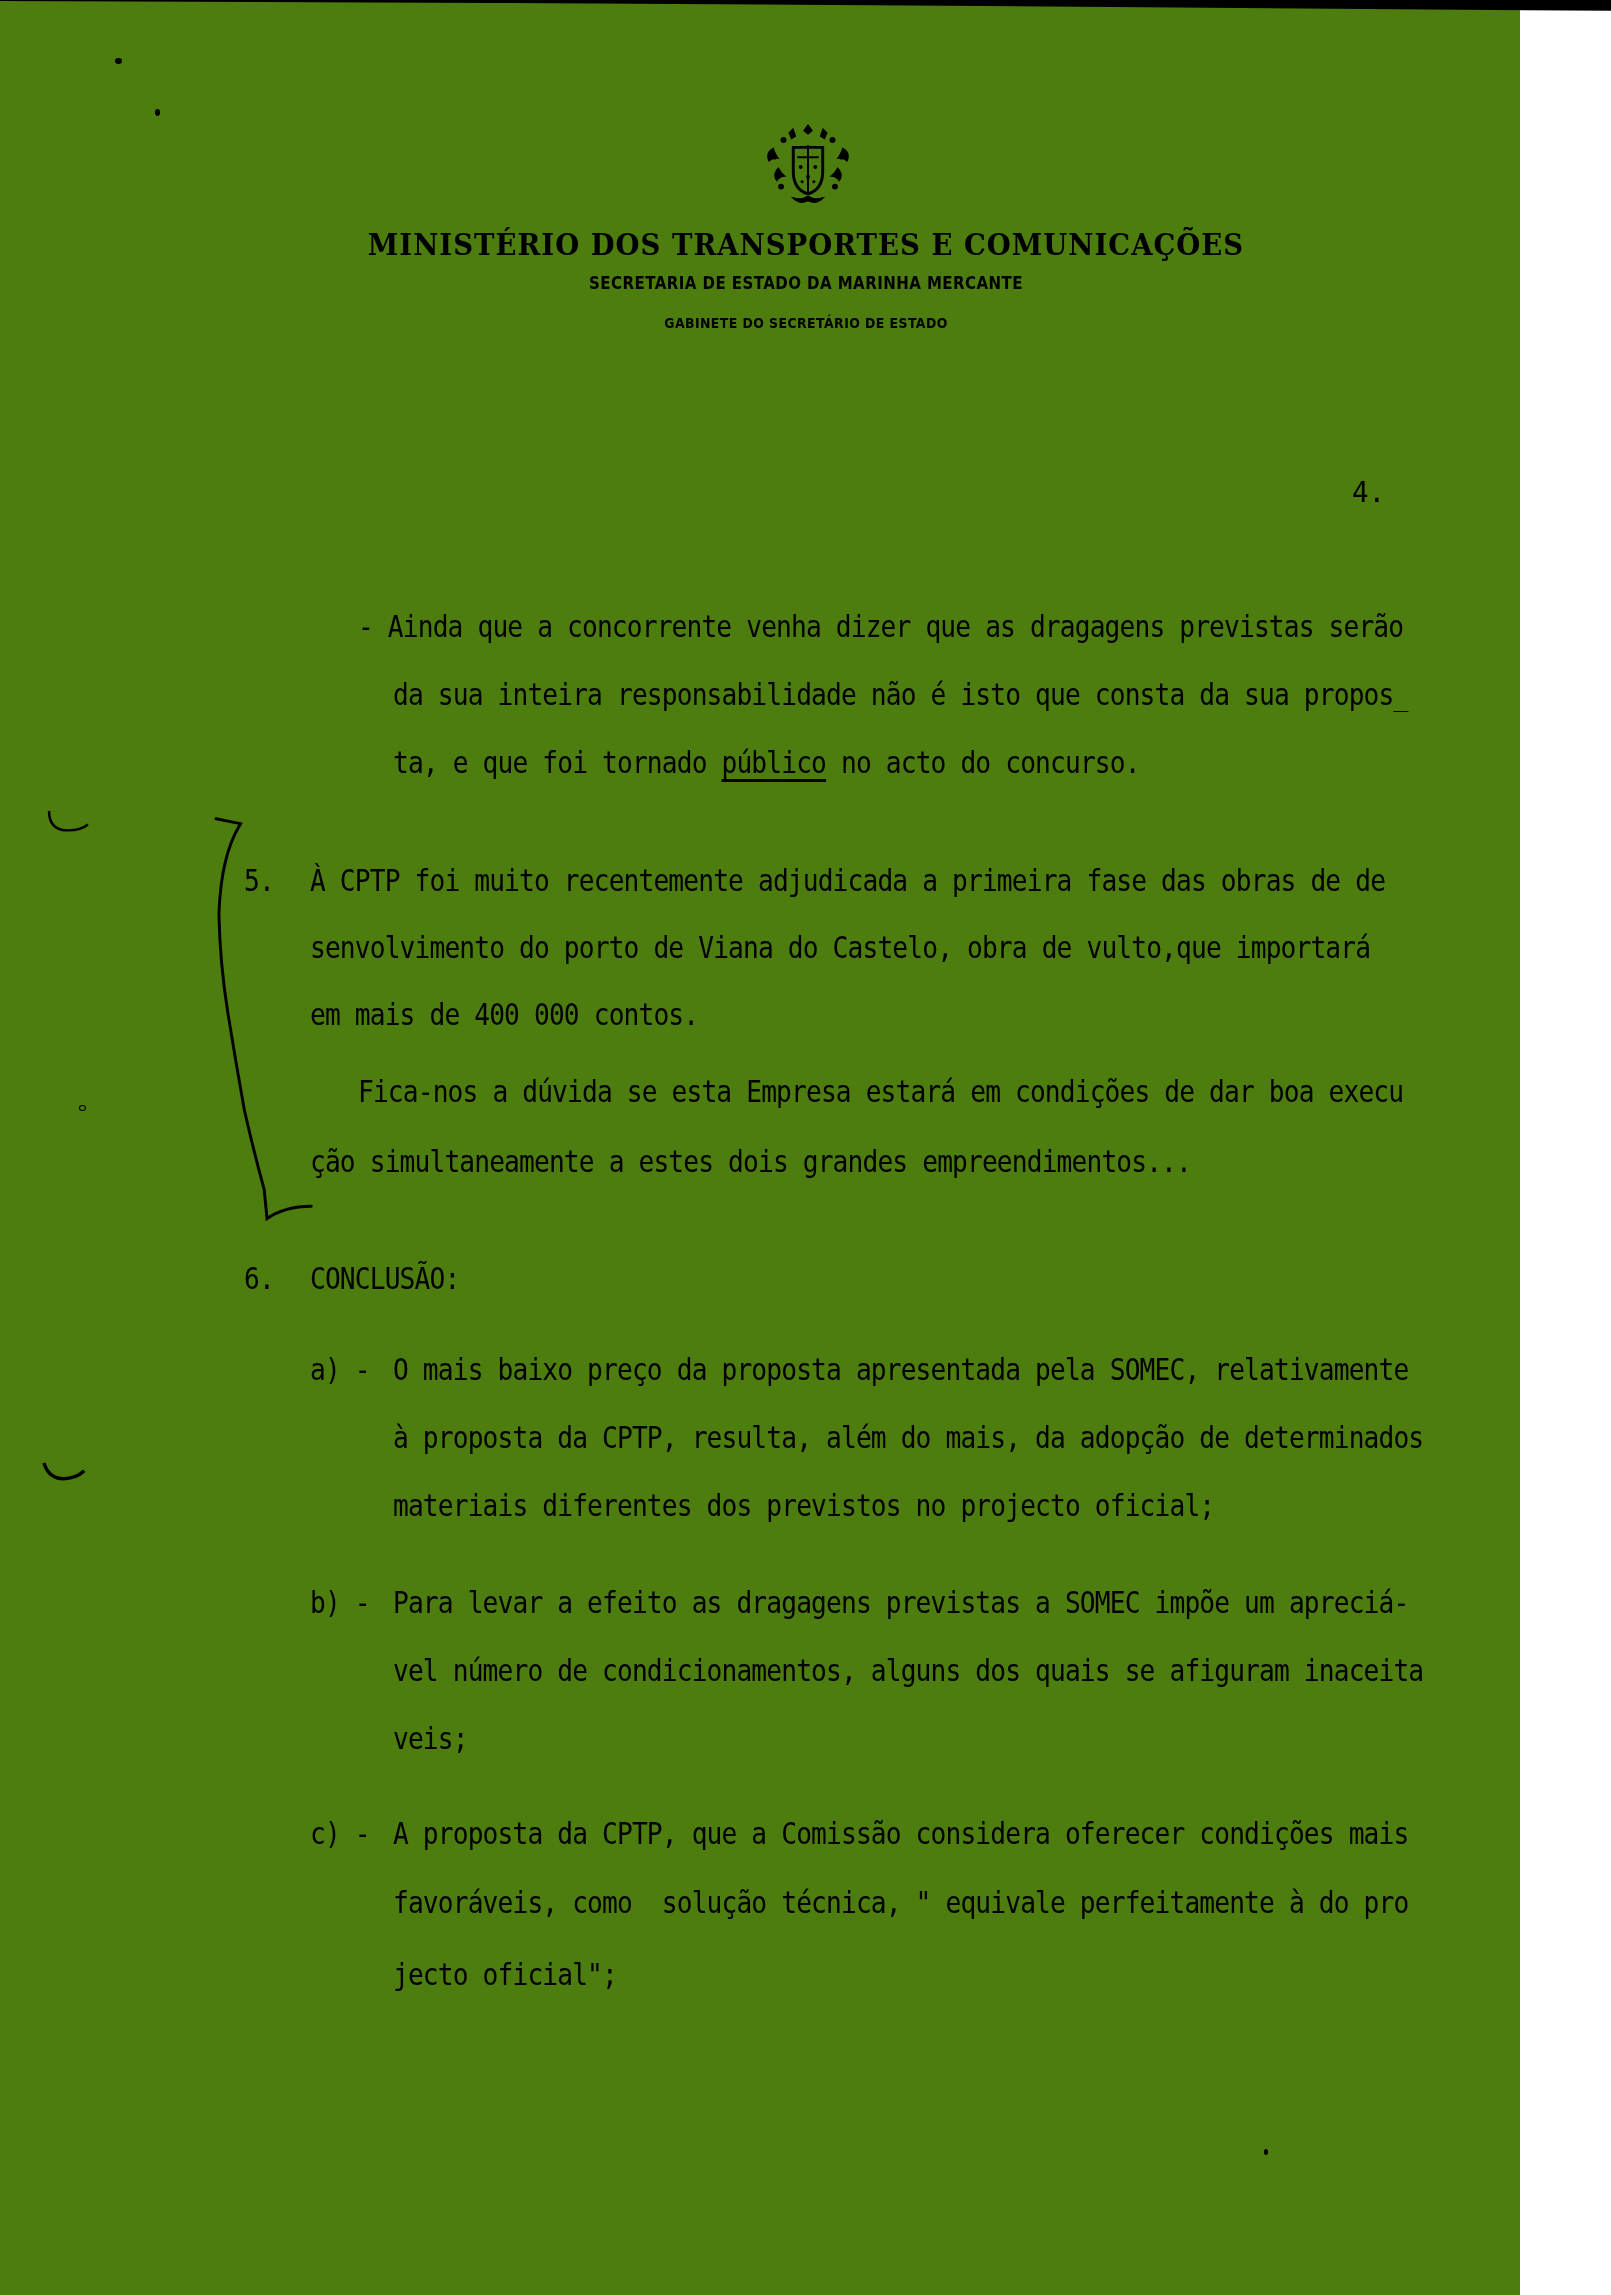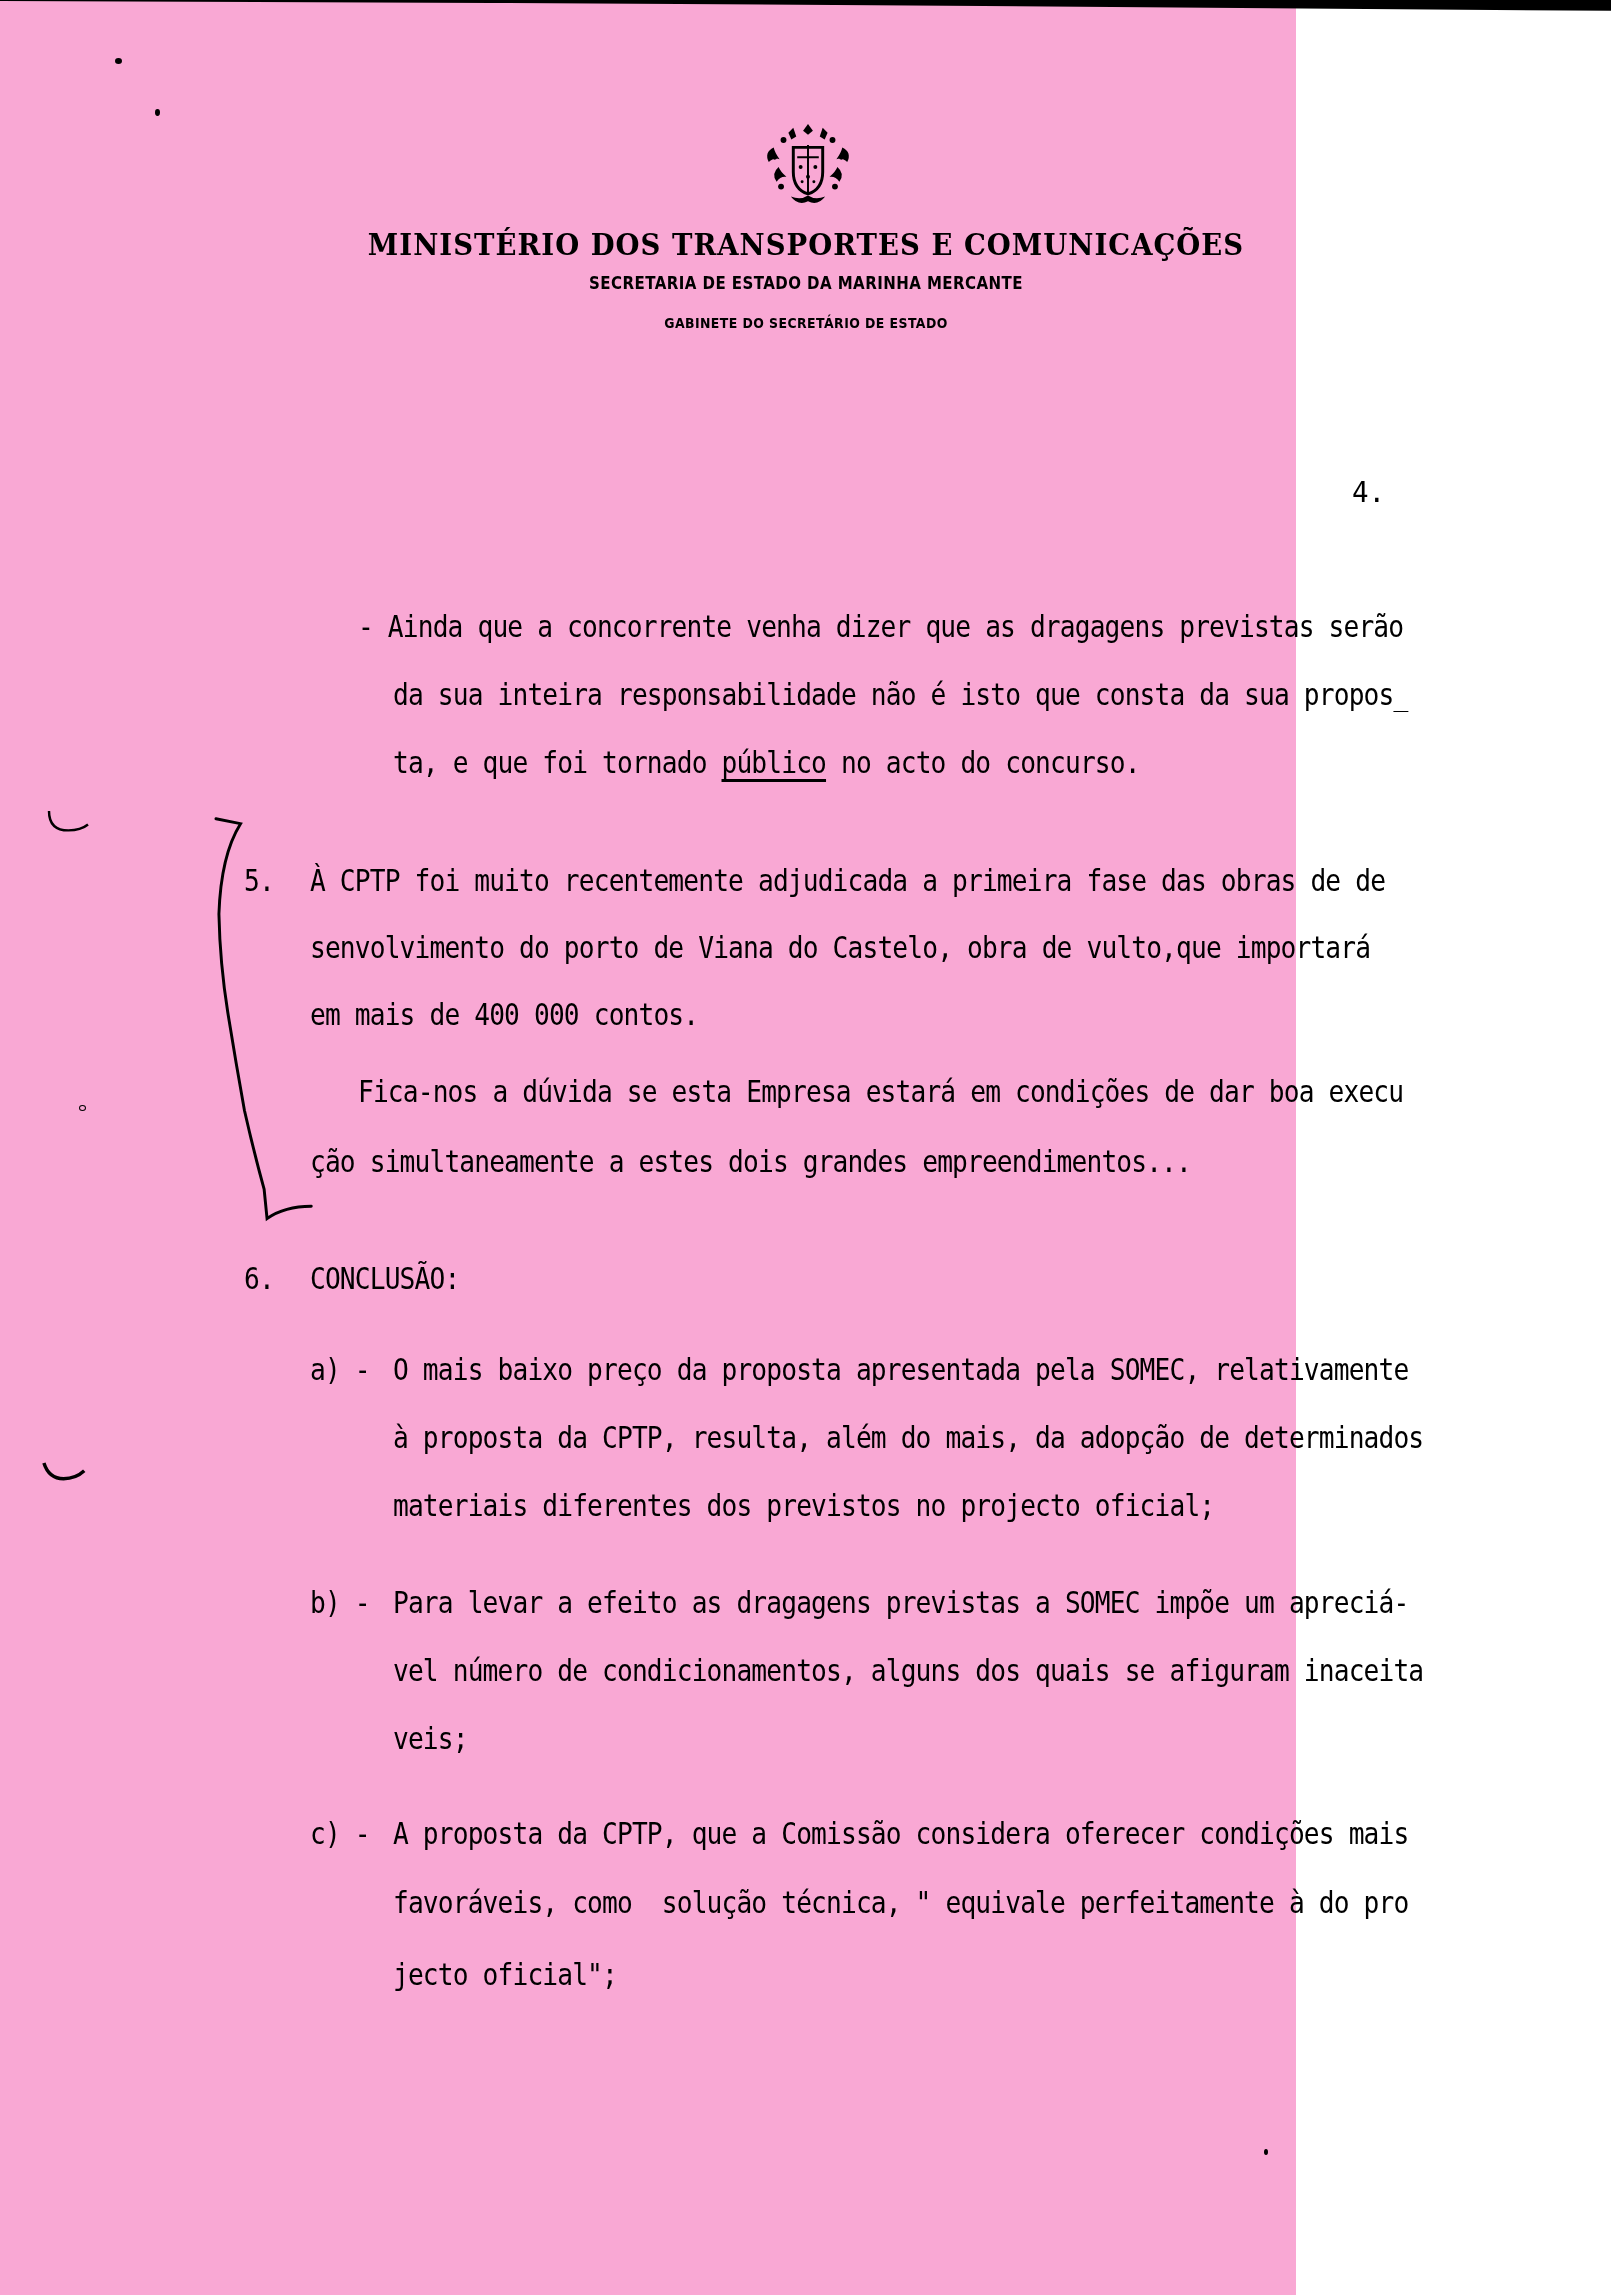--- a/index.html
+++ b/index.html
@@ -1,17 +1,17 @@
 <!DOCTYPE html>
 <html style="font-size:7.9px"><head>
 <meta charset="utf-8">
 <style>
   html, body { margin:0; padding:0; background:#ffffff; }
   body { width:1612px; height:2295px; position:relative; overflow:hidden; color:#000; }
-  .page { position:absolute; left:0; top:0; width:1296px; height:2295px; background:#f9a8d4; }
+  .page { position:absolute; left:0; top:0; width:1520px; height:2295px; background:#4d7c0f; }
 
   .scan-edge { position:absolute; left:0; top:0; width:1612px; height:19.7px; }
   .crest { position:absolute; left:744px; top:118px; width:128px; height:98px; }
   .ministry { position:absolute; left:0; width:1612px; top:229px; text-align:center;
     font-family:"DejaVu Serif", serif; font-weight:bold; font-size:27.5px; letter-spacing:1px; transform:scaleY(1.05); }
   .secretaria { position:absolute; left:0; width:1612px; top:273px; text-align:center;
     font-family:"DejaVu Sans", sans-serif; font-weight:bold; font-size:17.7px; letter-spacing:0.5px; transform:scaleX(0.85); }
   .gabinete { position:absolute; left:0; width:1612px; top:314px; text-align:center;
     font-family:"DejaVu Sans", sans-serif; font-weight:bold; font-size:14.7px; letter-spacing:0.5px; transform:scaleX(0.85); }
 

